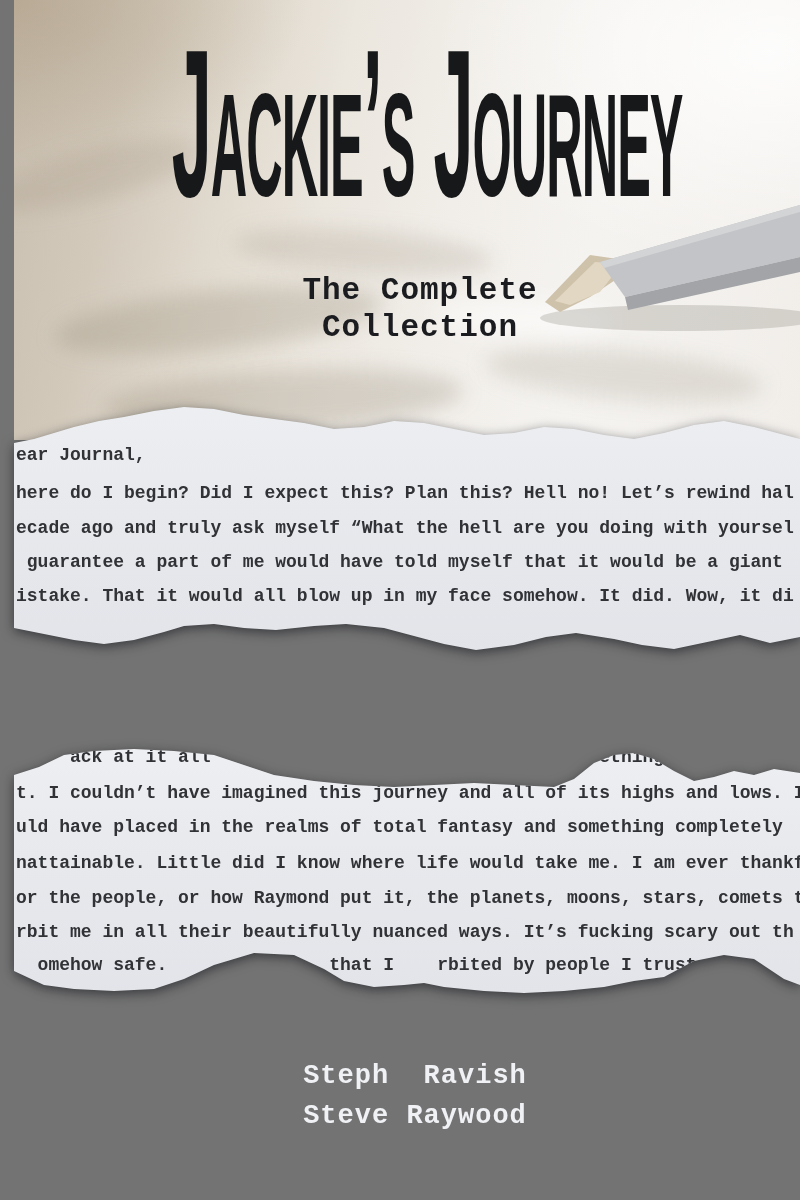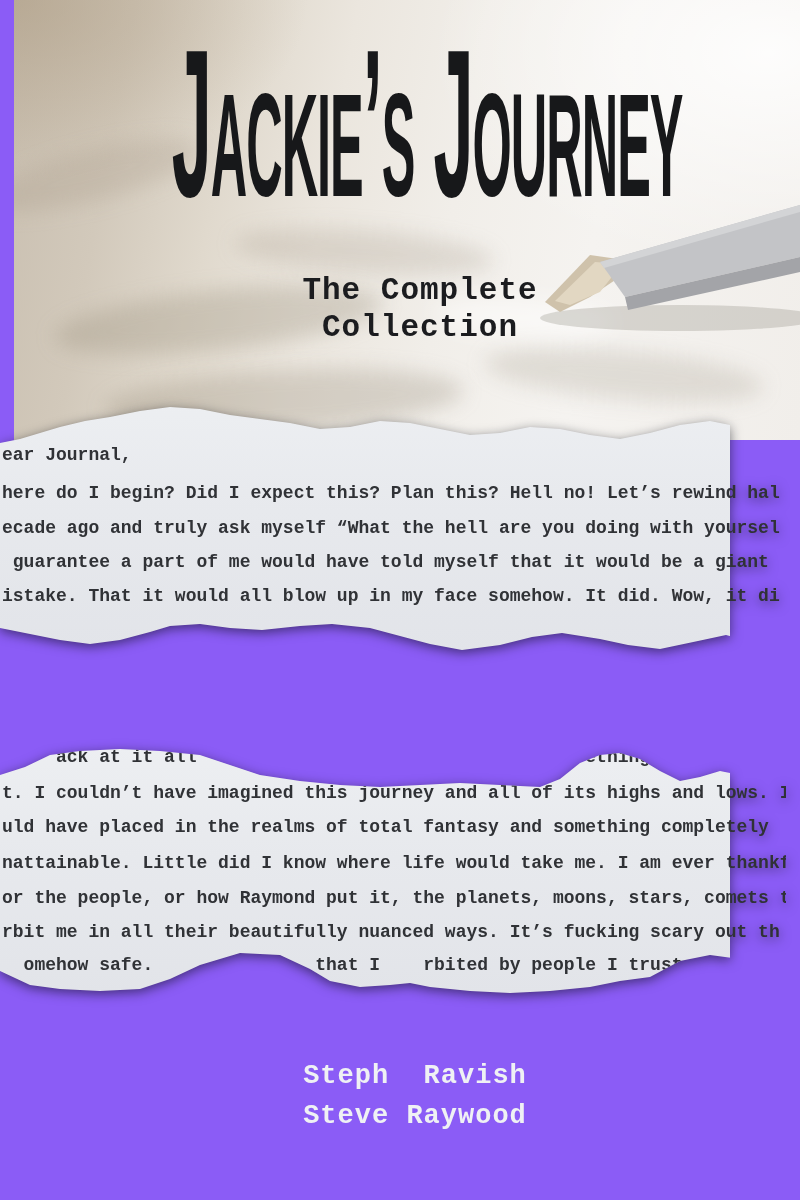--- a/index.html
+++ b/index.html
@@ -1,18 +1,18 @@
 <!DOCTYPE html>
 <html><head>
 <meta charset="utf-8">
 <style>
   html,body{margin:0;padding:0;background:#555;}
   .cover{
     position:relative;width:800px;height:1200px;overflow:hidden;
-    background:#8b5cf6;
+    background:#737373;
     font-family:"Liberation Mono",monospace;
   }
   
   .photo{
     position:absolute;left:14px;top:0;width:786px;height:440px;overflow:hidden;
     background:
       radial-gradient(ellipse 420px 260px at 0% 0%, rgba(170,152,126,0.55), rgba(170,152,126,0) 70%),
       radial-gradient(ellipse 520px 330px at 96% 12%, rgba(255,255,255,0.85), rgba(255,255,255,0) 65%),
       linear-gradient(100deg,#c9bfb0 0%,#d2c9bb 14%,#e0d9cd 27%,#ebe6de 40%,#f1eee9 55%,#f5f3f0 72%,#f1eeea 100%);
   }
@@ -34,21 +34,21 @@
     font-variant:small-caps;letter-spacing:-2px;color:#17181a;white-space:nowrap;
     transform:scale(0.48,1.40);transform-origin:center top;
   }
   
   .subtitle{
     position:absolute;left:14px;top:272px;width:786px;text-align:center;
     transform:translateX(13px);
     font-weight:bold;font-size:31px;line-height:37px;letter-spacing:1px;color:#1b1c1f;
   }
   
-  .strip-wrap{position:absolute;left:0;width:730px;filter:drop-shadow(0 3px 6px rgba(8,10,16,0.55));}
+  .strip-wrap{position:absolute;left:14px;width:786px;filter:drop-shadow(0 3px 6px rgba(8,10,16,0.55));}
   .s1{top:395px;height:260px;}
   .s2{top:745px;height:250px;}
   .paper{
     position:relative;width:100%;height:100%;
     background:linear-gradient(180deg,#edeff2 0%,#e7e9ed 45%,#e2e4e9 100%);
   }
   .s1 .paper{
     clip-path:polygon(0px 48px,20px 44px,40px 38px,60px 32px,85px 26px,110px 22px,140px 16px,170px 12px,200px 14px,230px 20px,260px 24px,290px 28px,320px 34px,350px 32px,380px 26px,410px 28px,440px 34px,470px 40px,500px 38px,530px 32px,560px 34px,590px 40px,620px 44px,650px 38px,680px 30px,710px 26px,740px 32px,786px 44px,786px 242px,756px 248px,726px 240px,698px 246px,660px 254px,628px 250px,600px 244px,562px 238px,532px 242px,500px 250px,462px 255px,430px 249px,400px 241px,370px 233px,332px 229px,300px 231px,262px 235px,230px 233px,200px 229px,170px 231px,150px 237px,120px 245px,90px 249px,60px 245px,30px 239px,0px 233px);
   }
   .s2 .paper{

